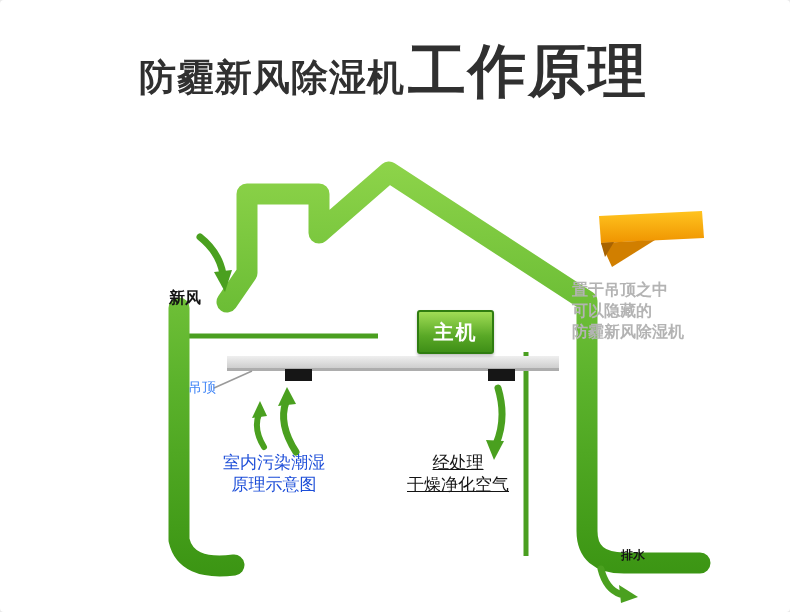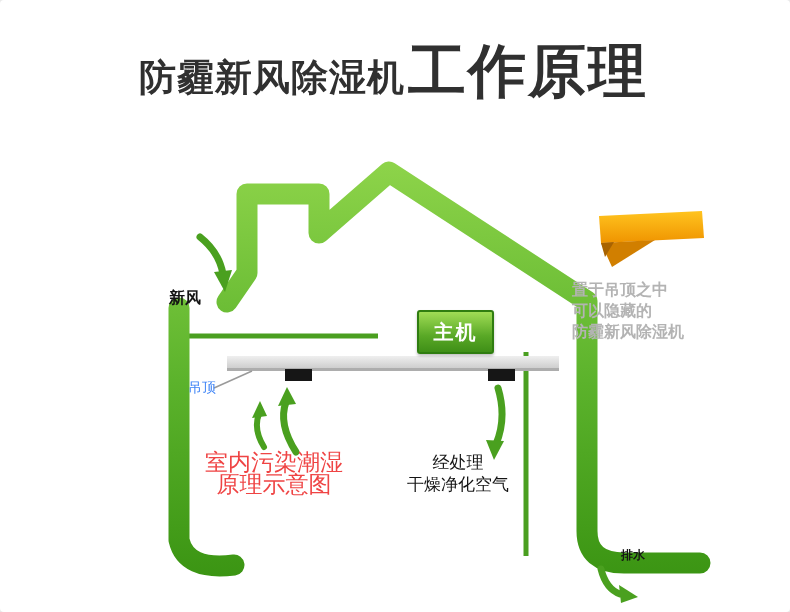--- a/index.html
+++ b/index.html
@@ -27,22 +27,22 @@
     border:2px solid #2f7d10;border-radius:3px;
     display:flex;align-items:center;justify-content:center;
     color:#ffffff;font-size:20px;font-weight:700;letter-spacing:2px;
     box-shadow:0 2px 3px rgba(0,0,0,0.25);
     margin-left:42px;
   }
 
   .label-dark{color:#151515;font-weight:600;margin-top:10px;}
   .fresh-air{left:158px;top:278px;width:54px;font-size:16px;text-align:center;}
   .ceiling-label{left:180px;top:379px;width:44px;font-size:14px;color:#3b82f6;text-align:center;}
-  .intake-text{left:196px;top:451px;width:156px;font-size:23px;line-height:22px;text-align:center;color:#ef4444;}
-  .outflow-text{left:383px;top:451px;width:150px;font-size:17px;line-height:22px;text-align:center;color:#141414;}
+  .intake-text{left:196px;top:451px;width:156px;font-size:17px;line-height:22px;text-align:center;color:#1d4ed8;}
+  .outflow-text{left:383px;top:451px;width:150px;font-size:17px;line-height:22px;text-align:center;color:#141414;text-decoration:underline;}
   .drain-label{left:604px;top:537px;width:58px;font-size:12px;text-align:center;}
 
   
   .ribbon-text{
     left:599px;top:215px;width:104px;height:25px;
     display:flex;align-items:center;justify-content:center;
     color:#cc1111;font-size:15px;font-weight:700;letter-spacing:1px;
   }
   .caption{
     left:572px;top:279px;width:170px;text-align:left;

